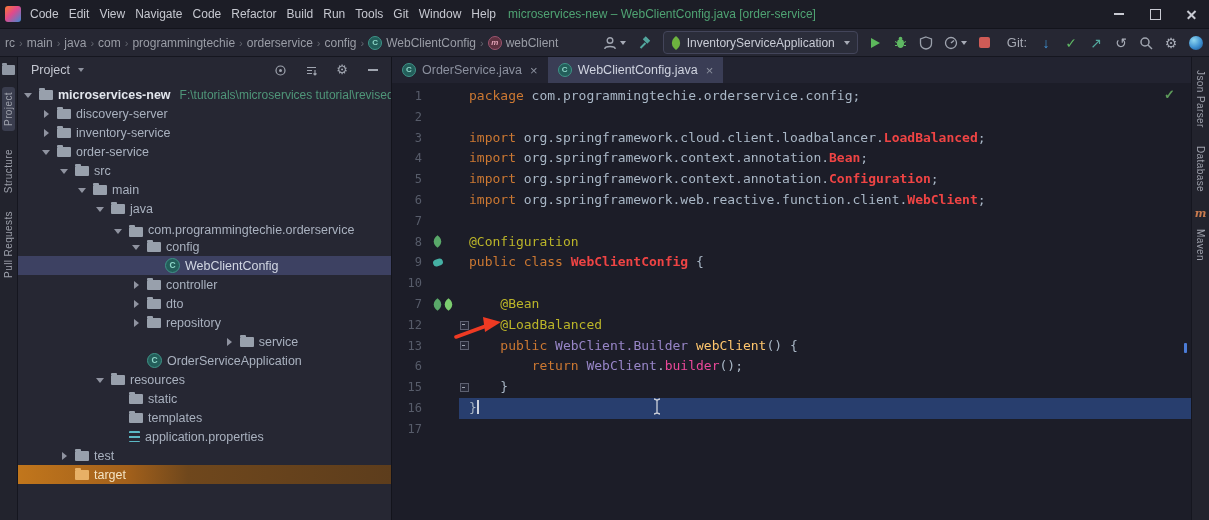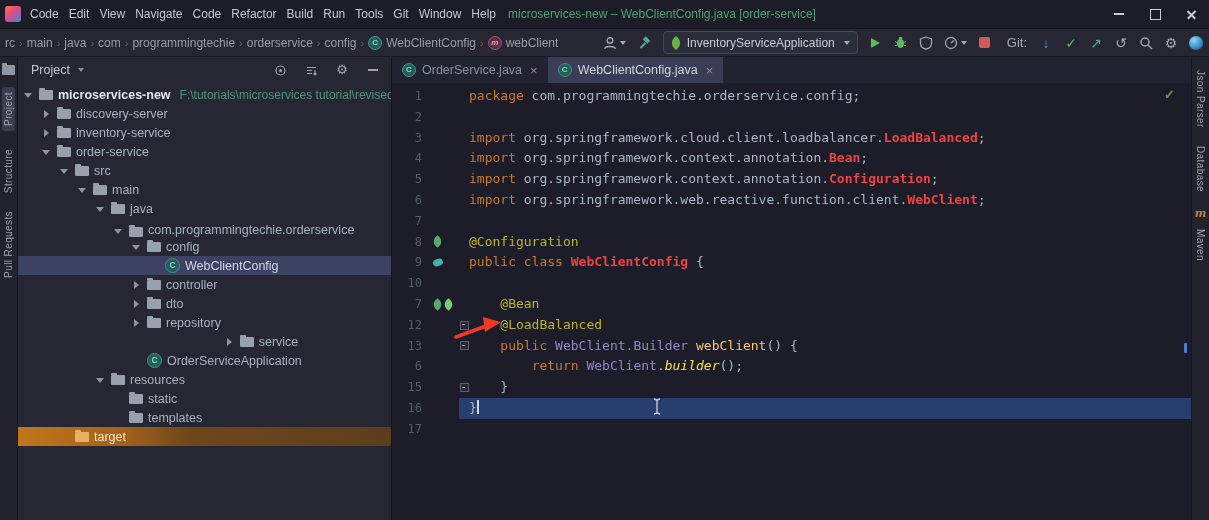--- a/index.html
+++ b/index.html
@@ -101,21 +101,21 @@
   .foldbox{width:7px;height:7px;border:1px solid #5d6070;background:#262836;position:relative}
   .foldbox::after{content:"";position:absolute;left:1px;top:2.5px;width:3px;height:1px;background:#9ea3b0}
   .codecell{flex:1;white-space:pre;font:13px/20.8px "DejaVu Sans Mono",monospace;color:#a9b7c6}
   .caret-line .foldc,.caret-line .codecell{background:#283e6e}
   .caret-line .codecell::after{content:"";display:inline-block;width:2px;height:14px;background:#ced3de;vertical-align:-2px}
   .sk{color:#cc7832}
   .sa{color:#bbb529}
   .sc{color:#ef4444;font-weight:bold}
   .st{color:#9886c8}
   .sm{color:#ffc66d}
-  .ss{color:#fde047;font-style:italic}
+  .ss{color:#ec4899;}
   .sd{color:#a9b7c6}
   .red-arrow{position:absolute;left:62px;top:230px}
   .inspect-check{position:absolute;right:16px;top:4px;color:#5d9b5a;font-weight:bold;font-size:13px}
   .stripe-mark{position:absolute;right:4px;top:260px;width:3px;height:10px;background:#4b7bd6;border-radius:1px}
   .ibeam{position:absolute;left:260px;top:315px}
 </style>
 </head>
 <body>
 
 <div class="app">
@@ -369,20 +369,30 @@
           <div class="tree-row" style="padding-left: 94px;">
             <span class="chev none"></span>
             <span class="ti ti-folder"></span>
             <span class="tl">static</span>
           </div>
           <div class="tree-row" style="padding-left: 94px; text-align: center;">
             <span class="chev none"></span>
             <span class="ti ti-folder"></span>
             <span class="tl">templates</span>
           </div>
+          <div class="tree-row" style="padding-left: 94px;">
+            <span class="chev none"></span>
+            <span class="ti ti-props"></span>
+            <span class="tl">application.properties</span>
+          </div>
+          <div class="tree-row" style="padding-left: 40px;">
+            <span class="chev closed"></span>
+            <span class="ti ti-folder"></span>
+            <span class="tl">test</span>
+          </div>
           <div class="tree-row hl" style="padding-left: 40px;">
             <span class="chev none"></span>
             <span class="ti ti-folder"></span>
             <span class="tl">target</span>
           </div>
         </div>
     </div>
 
     <div class="editor">
       <div class="tabbar">

